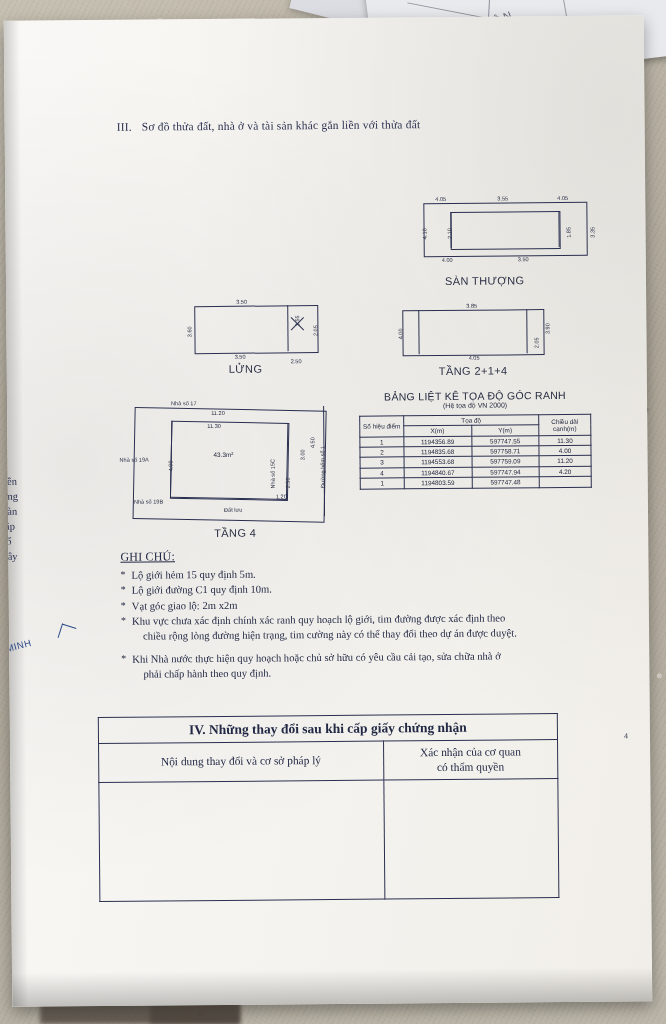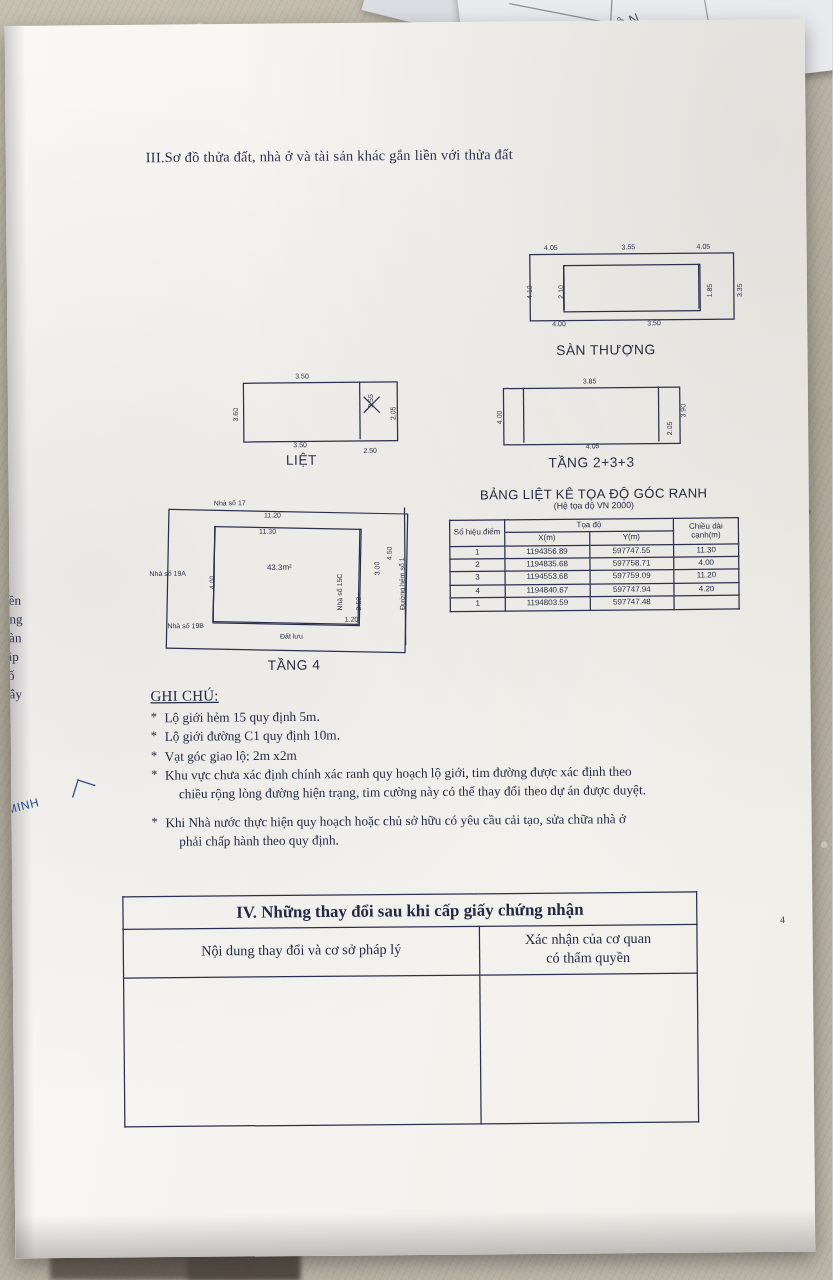--- a/index.html
+++ b/index.html
@@ -89,21 +89,21 @@
   }
   .paper-edge-l{position:absolute;left:0;top:0;width:16px;height:100%;background:linear-gradient(90deg,rgba(0,0,0,.18),transparent);}
   .paper-bottom{
     position:absolute;left:0;bottom:0;width:100%;height:34px;
     background:linear-gradient(0deg,rgba(0,0,0,.22),transparent);
   }
   .section-title{
     position:absolute;left:112px;top:101px;font-size:11.5px;color:#2b3050;
     letter-spacing:.2px;white-space:nowrap;
   }
-  .section-title .num{margin-right:0;}
+  .section-title .num{margin-right:10px;}
 
   
   .left-frag{position:absolute;font-size:10.5px;color:#2b3050;left:-6px;}
   .stamp-l{
     position:absolute;left:-10px;top:620px;font-size:9.5px;color:#2b4a8a;
     transform:rotate(-14deg);font-family:"Liberation Sans",sans-serif;
     letter-spacing:.5px;
   }
   .stamp-l:after{
     content:"";position:absolute;left:62px;top:-2px;width:14px;height:14px;
@@ -230,31 +230,31 @@
     <span style="transform:rotate(45deg)"></span>
       <span style="transform:rotate(-45deg)"></span>
   </div>
   <div style="position:absolute;left:281px;top:287px;width:1px;height:46px;background:#2b3050;"></div>
   <div class="dim" style="left:230px;top:280px">3.50</div>
   <div class="dim v" style="left:180px;top:318px">3.60</div>
   <div class="dim v" style="left:288px;top:308px">3.55</div>
   <div class="dim v" style="left:306px;top:318px">2.05</div>
   <div class="dim" style="left:228px;top:335px">3.50</div>
   <div class="dim" style="left:284px;top:340px">2.50</div>
-  <div class="lbl" style="left:222px;top:344px">LIỆT</div>
+  <div class="lbl" style="left:222px;top:344px">LỬNG</div>
 
   <div class="plan" id="tang234"></div>
   <div style="position:absolute;left:412px;top:293px;width:1px;height:44px;background:#2b3050;"></div>
   <div style="position:absolute;left:520px;top:293px;width:1px;height:44px;background:#2b3050;"></div>
   <div class="dim" style="left:460px;top:286px">3.85</div>
   <div class="dim v" style="left:391px;top:322px">4.00</div>
   <div class="dim v" style="left:538px;top:318px">3.90</div>
   <div class="dim v" style="left:527px;top:332px">2.05</div>
   <div class="dim" style="left:462px;top:338px">4.05</div>
-  <div class="lbl" style="left:432px;top:348px">TẦNG 2+3+3</div>
+  <div class="lbl" style="left:432px;top:348px">TẦNG 2+1+4</div>
 
   <div class="plan" id="tang1" style="transform:rotate(1.6deg);">
     <div style="position:absolute;left:36px;top:12px;width:116px;height:76px;border:1px solid #2b3050;"></div>
     <div style="position:absolute;left:36px;top:12px;width:1px;height:76px;background:#2b3050;"></div>
     <div style="position:absolute;left:152px;top:12px;width:1px;height:76px;background:#2b3050;"></div>
     <div style="position:absolute;left:36px;top:88px;width:117px;height:1px;background:#2b3050;"></div>
   </div>
   <div style="position:absolute;left:316px;top:388px;width:1px;height:110px;background:#2b3050;"></div>
   <div class="dim" style="left:164px;top:381px">Nhà số 17</div>
   <div class="dim" style="left:112px;top:437px">Nhà số 19A</div>

